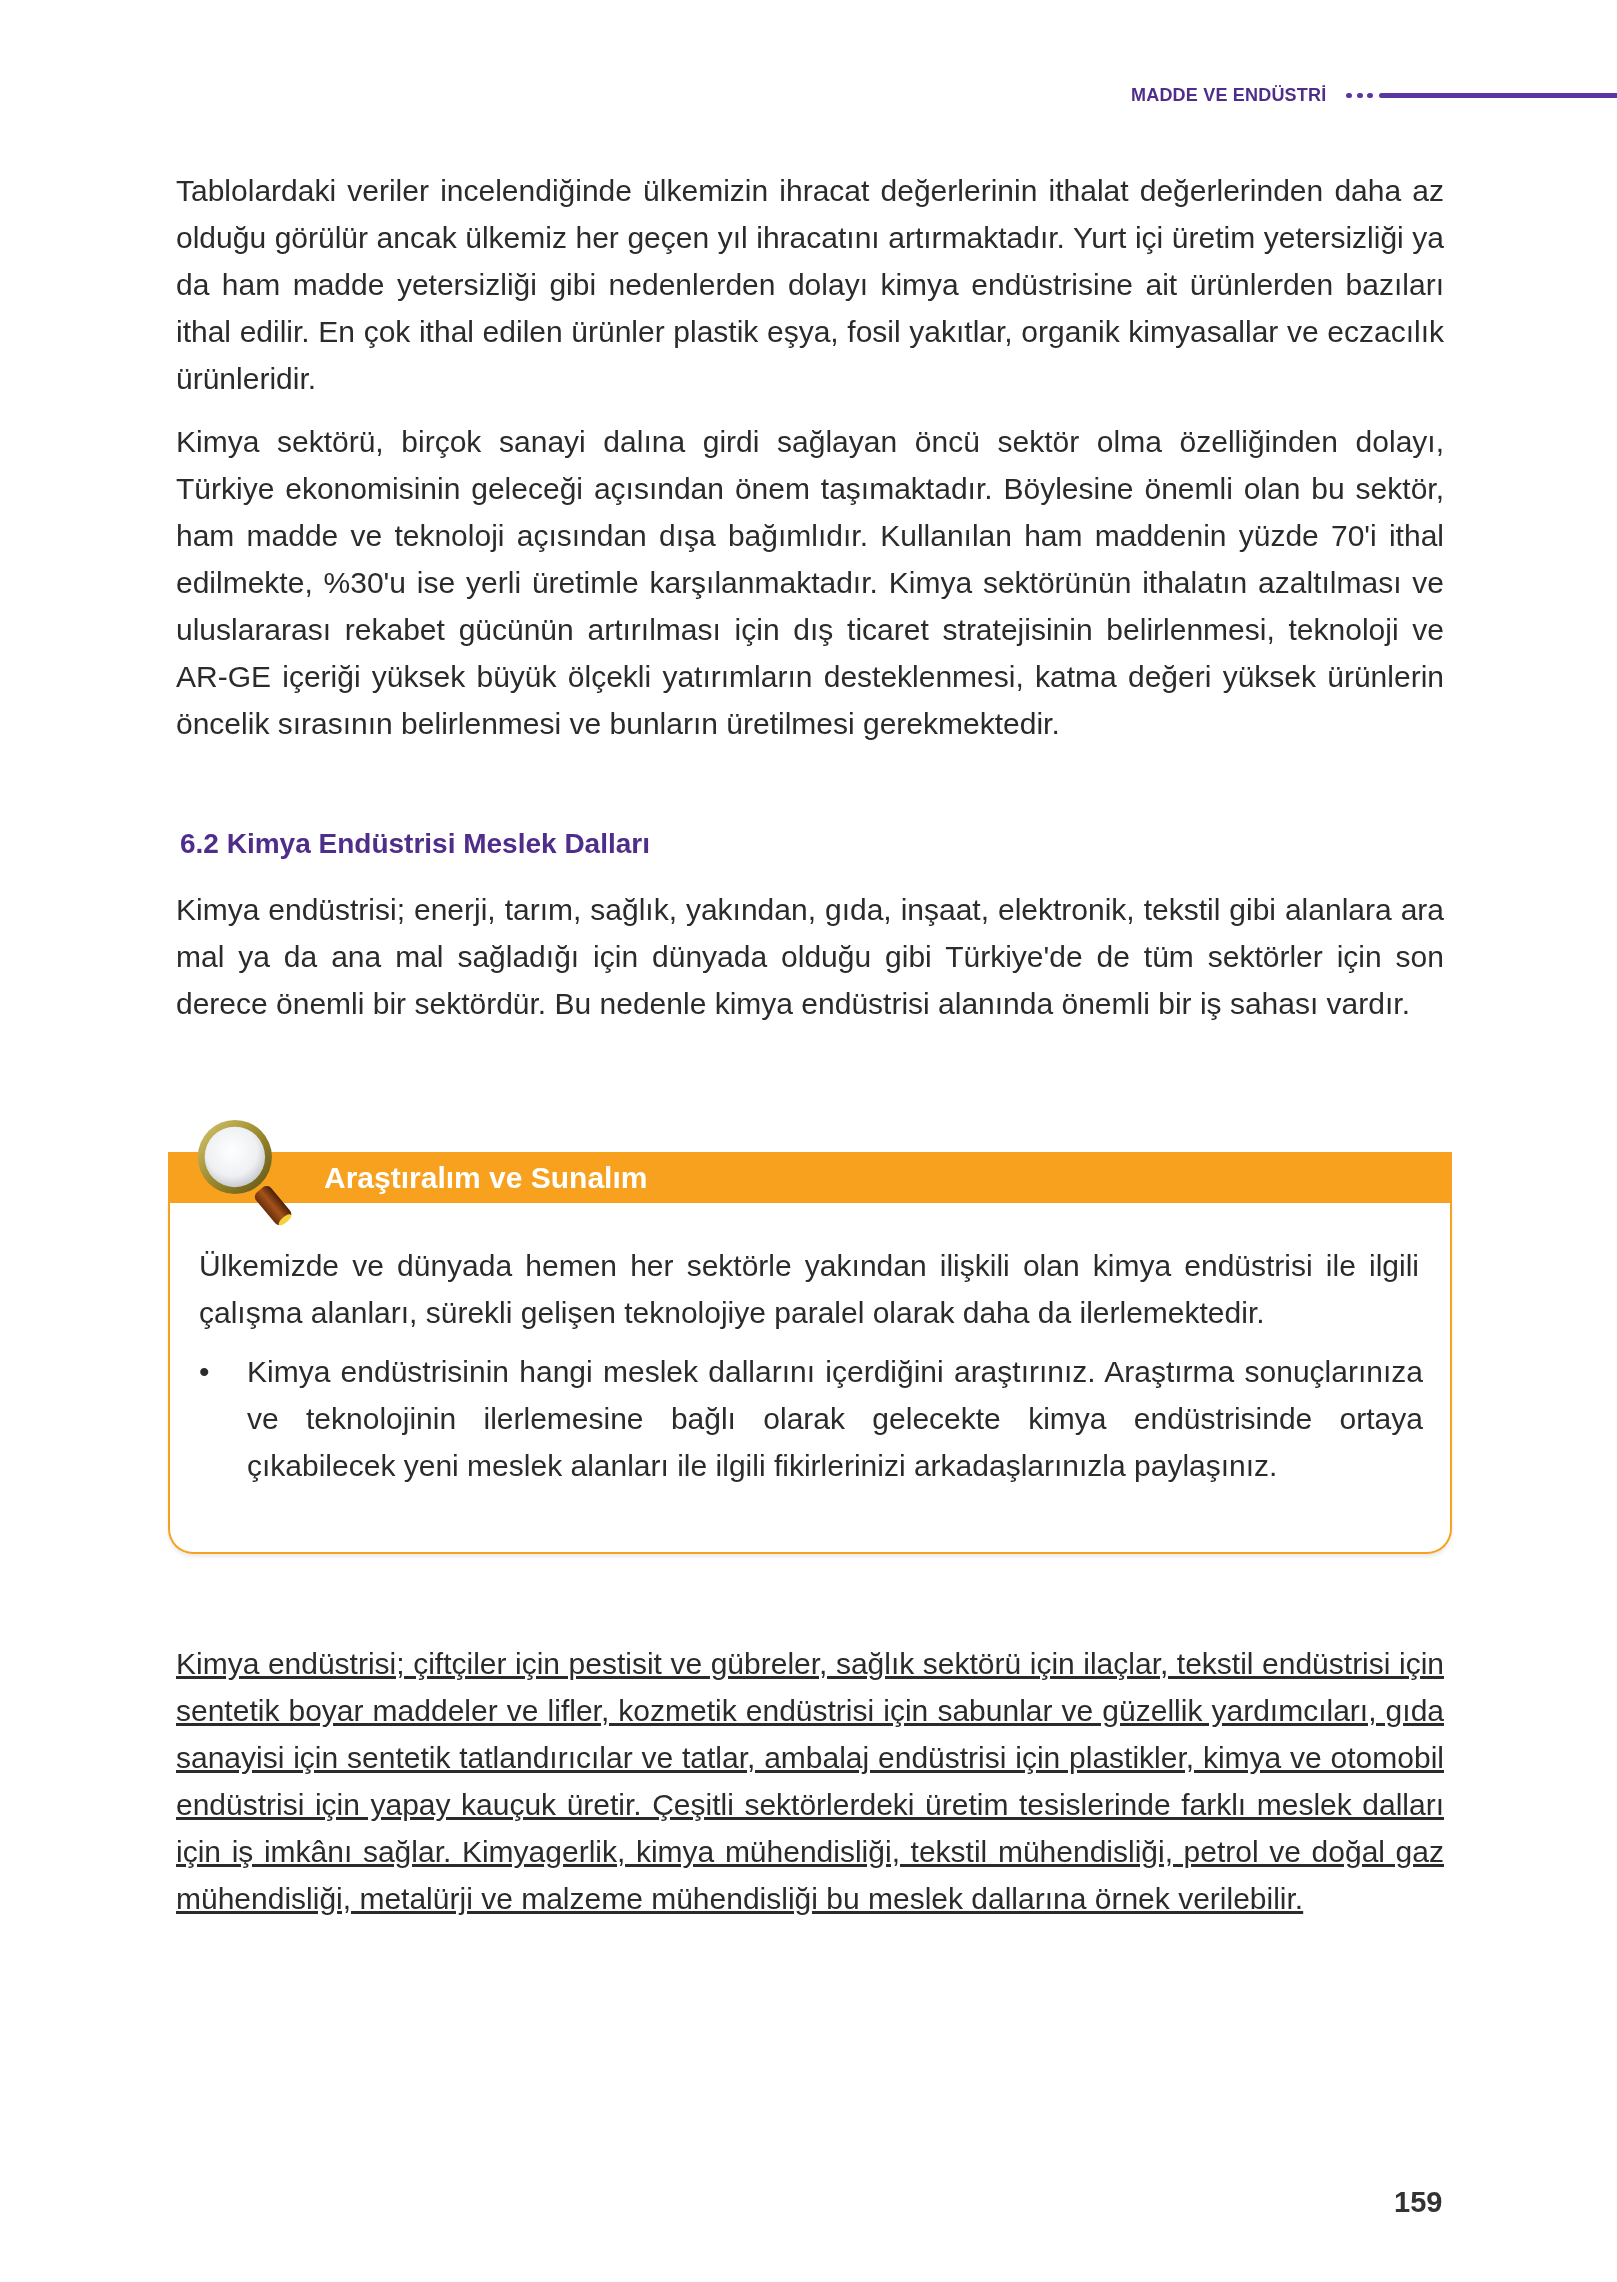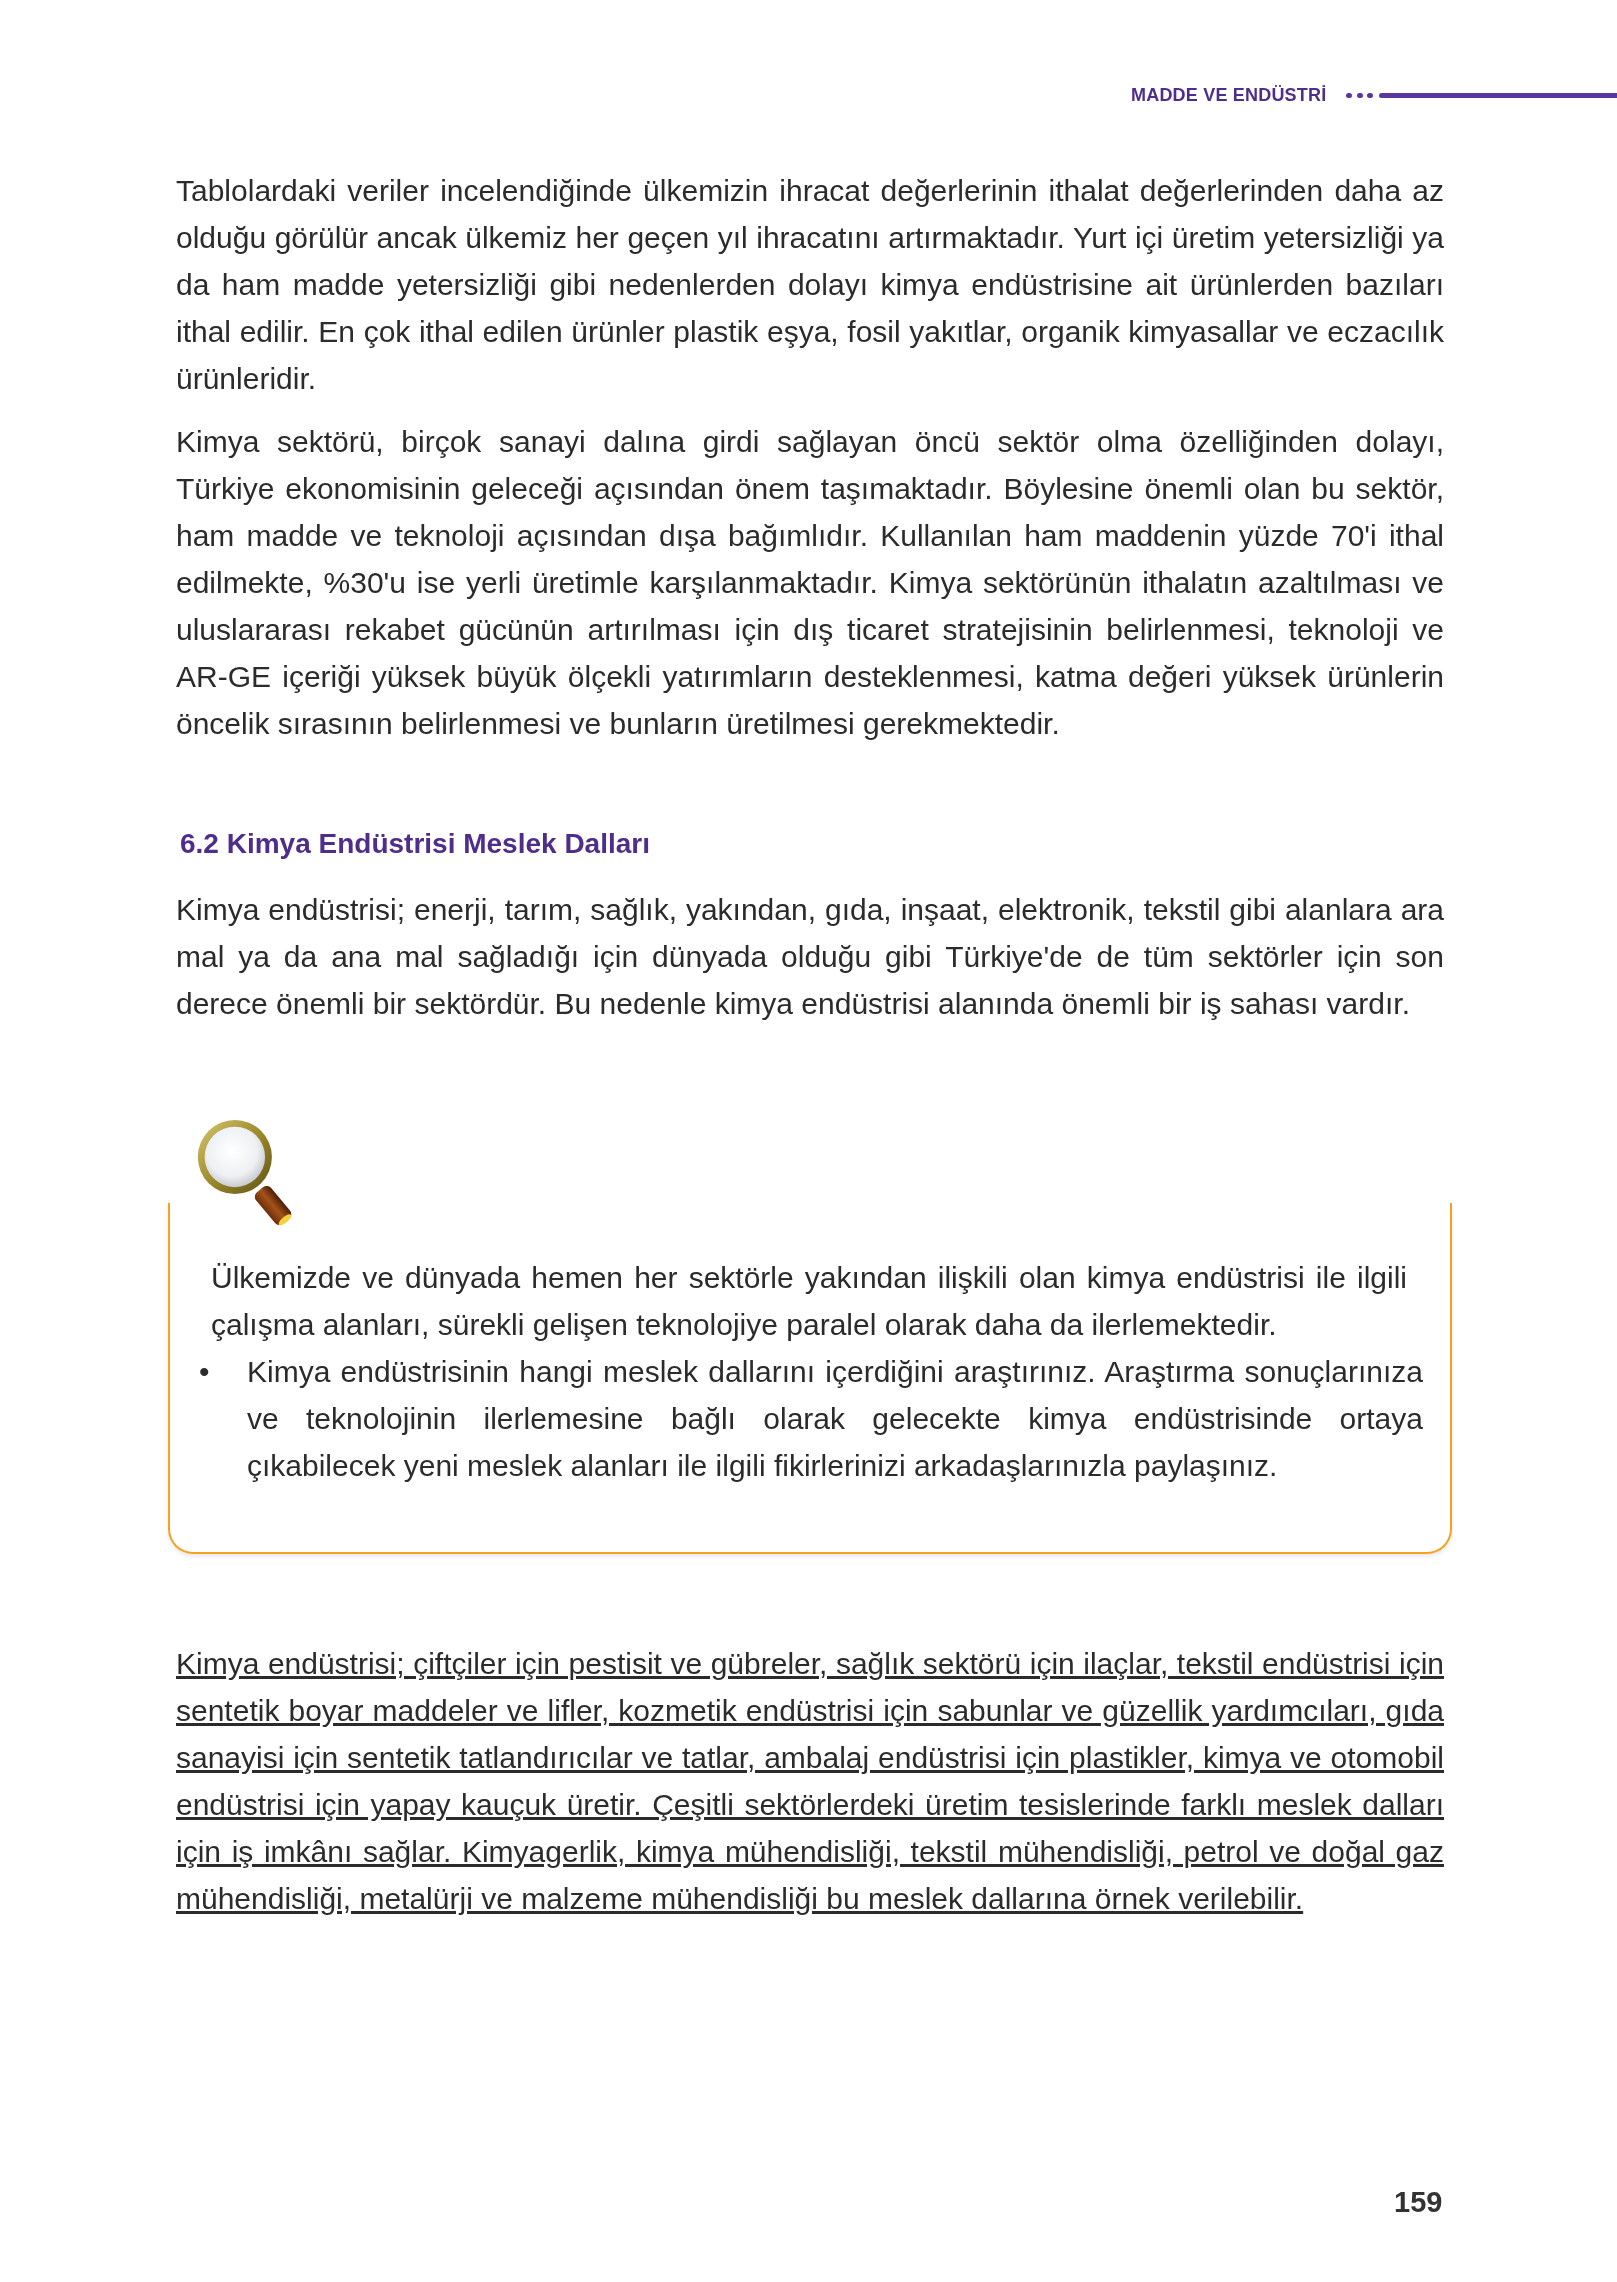--- a/index.html
+++ b/index.html
@@ -117,21 +117,21 @@
       left: 21.5px;
       top: 24.4px;
       width: 117px;
       height: 117px;
     }
     .research-box .intro {
       position: absolute;
       left: 27px;
       right: 29px;
       top: 146px;
-      margin: 16px;
+      margin: 4px;
       font-size: 30px;
       line-height: 47px;
       text-align: justify;
     }
     .research-box .bullet-list {
       position: absolute;
       left: 27px;
       right: 29px;
       top: 256px;
       margin: 0;
@@ -182,20 +182,23 @@
   <p class="body">Kimya sektörü, birçok sanayi dalına girdi sağlayan öncü sektör olma özelliğinden dola­yı, Türkiye ekonomisinin geleceği açısından önem taşımaktadır. Böylesine önemli olan bu sektör, ham madde ve teknoloji açısından dışa bağımlıdır. Kullanılan ham maddenin yüzde 70'i ithal edilmekte, %30'u ise yerli üretimle karşılanmaktadır. Kimya sektörünün ithalatın azaltılması ve uluslararası rekabet gücünün artırılması için dış ticaret stratejisinin belirlenmesi, teknoloji ve AR-GE içeriği yüksek büyük ölçekli yatırımların desteklenmesi, katma değeri yüksek ürünlerin öncelik sırasının belirlenmesi ve bunların üretilmesi gerek­mektedir.</p>
 </div>
 
 <h2 class="section-heading">6.2 Kimya Endüstrisi Meslek Dalları</h2>
 
 <div class="content" id="para3">
   <p class="body">Kimya endüstrisi; enerji, tarım, sağlık, yakından, gıda, inşaat, elektronik, tekstil gibi alan­lara ara mal ya da ana mal sağladığı için dünyada olduğu gibi Türkiye'de de tüm sektörler için son derece önemli bir sektördür. Bu nedenle kimya endüstrisi alanında önemli bir iş sahası vardır.</p>
 </div>
 
 <div class="research-box">
+  <div class="banner">
+    <span class="banner-title">Araştıralım ve Sunalım</span>
+  </div>
   <div class="frame"></div>
 
   <svg class="magnifier" viewBox="0 0 120 120">
     <defs>
       <radialGradient id="lensGrad" cx="45%" cy="40%" r="60%">
         <stop offset="0%" stop-color="#ffffff"></stop>
         <stop offset="70%" stop-color="#eef0f3"></stop>
         <stop offset="100%" stop-color="#c9cbd0"></stop>
       </radialGradient>
       <linearGradient id="rimGrad" x1="0" y1="0" x2="1" y2="1">

